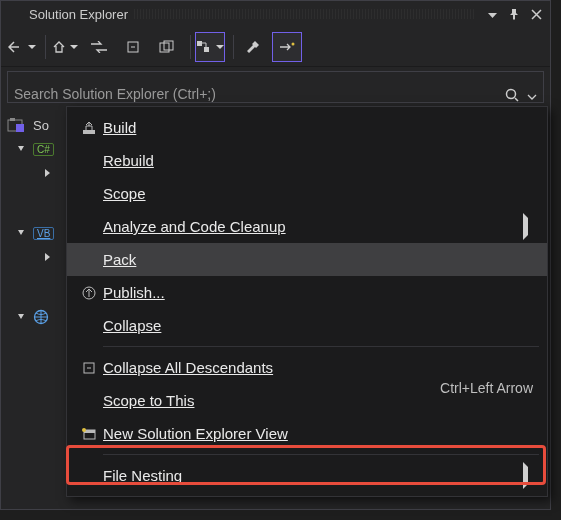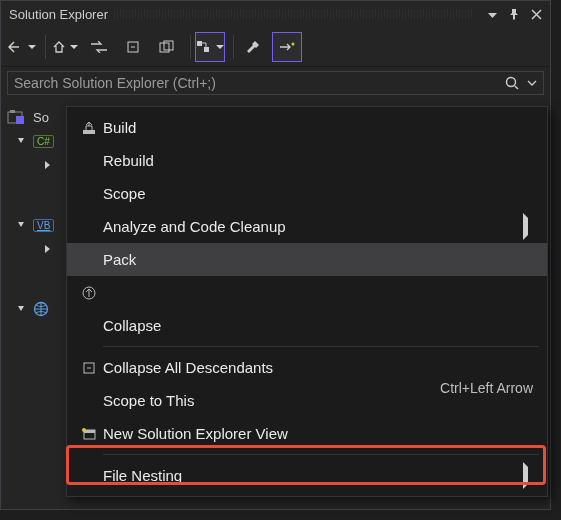--- a/index.html
+++ b/index.html
@@ -6,39 +6,39 @@
   body {
     width: 561px; height: 520px;
     background: #1e1e1e;
     font-family: "Segoe UI", Arial, sans-serif;
     font-size: 13px; color: #d0d0d0;
     overflow: hidden; position: relative;
   }
   .panel { width: 551px; height: 510px; background: #252526; border: 1px solid #3f3f46; }
   .titlebar {
     display: flex; align-items: center; height: 26px;
-    padding: 0 4px 0 8px; color: #cccccc; font-size: 13px;
+    padding: 0 4px 0 8px; color: #cccccc; font-size: 13px; margin-left: 20px;
   }
   .titlebar .grip { flex: 1; margin: 0 6px; height: 10px;
     background: repeating-linear-gradient(90deg,#3a3a3a 0 1px,transparent 1px 3px); opacity:.4; }
   .tb-btn { width: 20px; height: 20px; display:flex; align-items:center; justify-content:center;
     color:#d0d0d0; margin-left:2px; }
   .toolbar {
     display:flex; align-items:center; height: 40px; padding: 0 6px;
     border-bottom: 1px solid #1b1b1c;
   }
   .tool { min-width: 30px; height: 30px; display:flex; align-items:center; justify-content:center;
     margin-right: 4px; color:#d0d0d0; position:relative; }
   .tool.dd::after { content:""; border:4px solid transparent; border-top-color:#d0d0d0;
     margin-left:4px; margin-top:4px; }
   .tool.sel { border:1px solid #7160e8; background:#2d2d30; }
   .tool.sep { width:1px; min-width:1px; background:#3f3f46; height:24px; margin:0 4px; }
   .searchbar {
-    height: 24px; margin: 4px 6px 6px 6px; border:1px solid #3f3f46;
-    display:flex; align-items:center; padding: 0 6px; color:#999;
+    height: 32px; margin: 4px 6px 6px 6px; border:1px solid #3f3f46;
+    display:flex; align-items:flex-end; padding: 0 6px; color:#999;
   }
   .searchbar .ph { flex:1; font-size:14px; color:#9a9a9a; }
   .tree { padding: 4px 4px 0 6px; }
   .row { display:flex; align-items:center; height: 24px; gap:6px; }
   .indent1 { padding-left: 8px; }
   .indent2 { padding-left: 34px; }
   .exp { width:12px; display:inline-flex; justify-content:center; color:#d0d0d0; }
   .sln-ico { width:20px; height:16px; display:inline-flex; }
   .lang-badge { font-size:10px; padding:0 3px; border:1px solid; border-radius:2px; }
   .cs { color:#7ec753; border-color:#4b7a2e; }
@@ -48,21 +48,21 @@
 
   .ctxmenu {
     position:absolute; left:66px; top:106px; width:482px;
     background:#1b1b1c; border:1px solid #333337;
     box-shadow: 4px 4px 10px rgba(0,0,0,.6);
     padding: 4px 0;
   }
   .mi { display:flex; align-items:center; height:33px; padding:0 14px 0 8px;
     font-size:15px; color:#eaeaea; }
   .mi .ic { width:28px; display:flex; justify-content:center; color:#c8c8c8; }
-  .mi .lbl { flex:1; white-space:nowrap; }
+  .mi .lbl { flex:1; white-space:nowrap;text-decoration:underline; }
   .mi .short { color:#bfbfbf; font-size:14px;margin-top:41px; }
   .mi .sub::after { content:""; border:5px solid transparent; border-left-color:#cfcfcf; margin-left:8px; }
   .mi.hover { background:#3f3f41; }
   .msep { height:1px; background:#333337; margin:4px 8px 4px 36px; }
   .highlight-box {
     position:absolute; border:3px solid #e74c3c; border-radius:4px;
     left:66px; top:445px; width:480px; height:40px; pointer-events:none;
   }
   svg { display:block; }
 </style>
@@ -246,20 +246,21 @@
     <span class="ic"></span>
     <span class="lbl">Pack</span>
   </div>
   <div class="mi">
     <span class="ic">
       <svg width="16" height="16" viewBox="0 0 16 16">
           <circle cx="8" cy="8" r="6" stroke="#bbb" fill="none"></circle>
           <path d="M8 4v8M5 7l3-3 3 3" stroke="#bbb" fill="none"></path>
         </svg>
     </span>
+    <span class="lbl">Publish...</span>
   </div>
   <div class="mi">
     <span class="ic"></span>
     <span class="lbl">Collapse</span>
   </div>
   <div class="msep"></div>
   <div class="mi">
     <span class="ic">
       <svg width="14" height="14" viewBox="0 0 14 14">
           <rect x="2" y="2" width="10" height="10" stroke="#bbb" fill="none"></rect>

